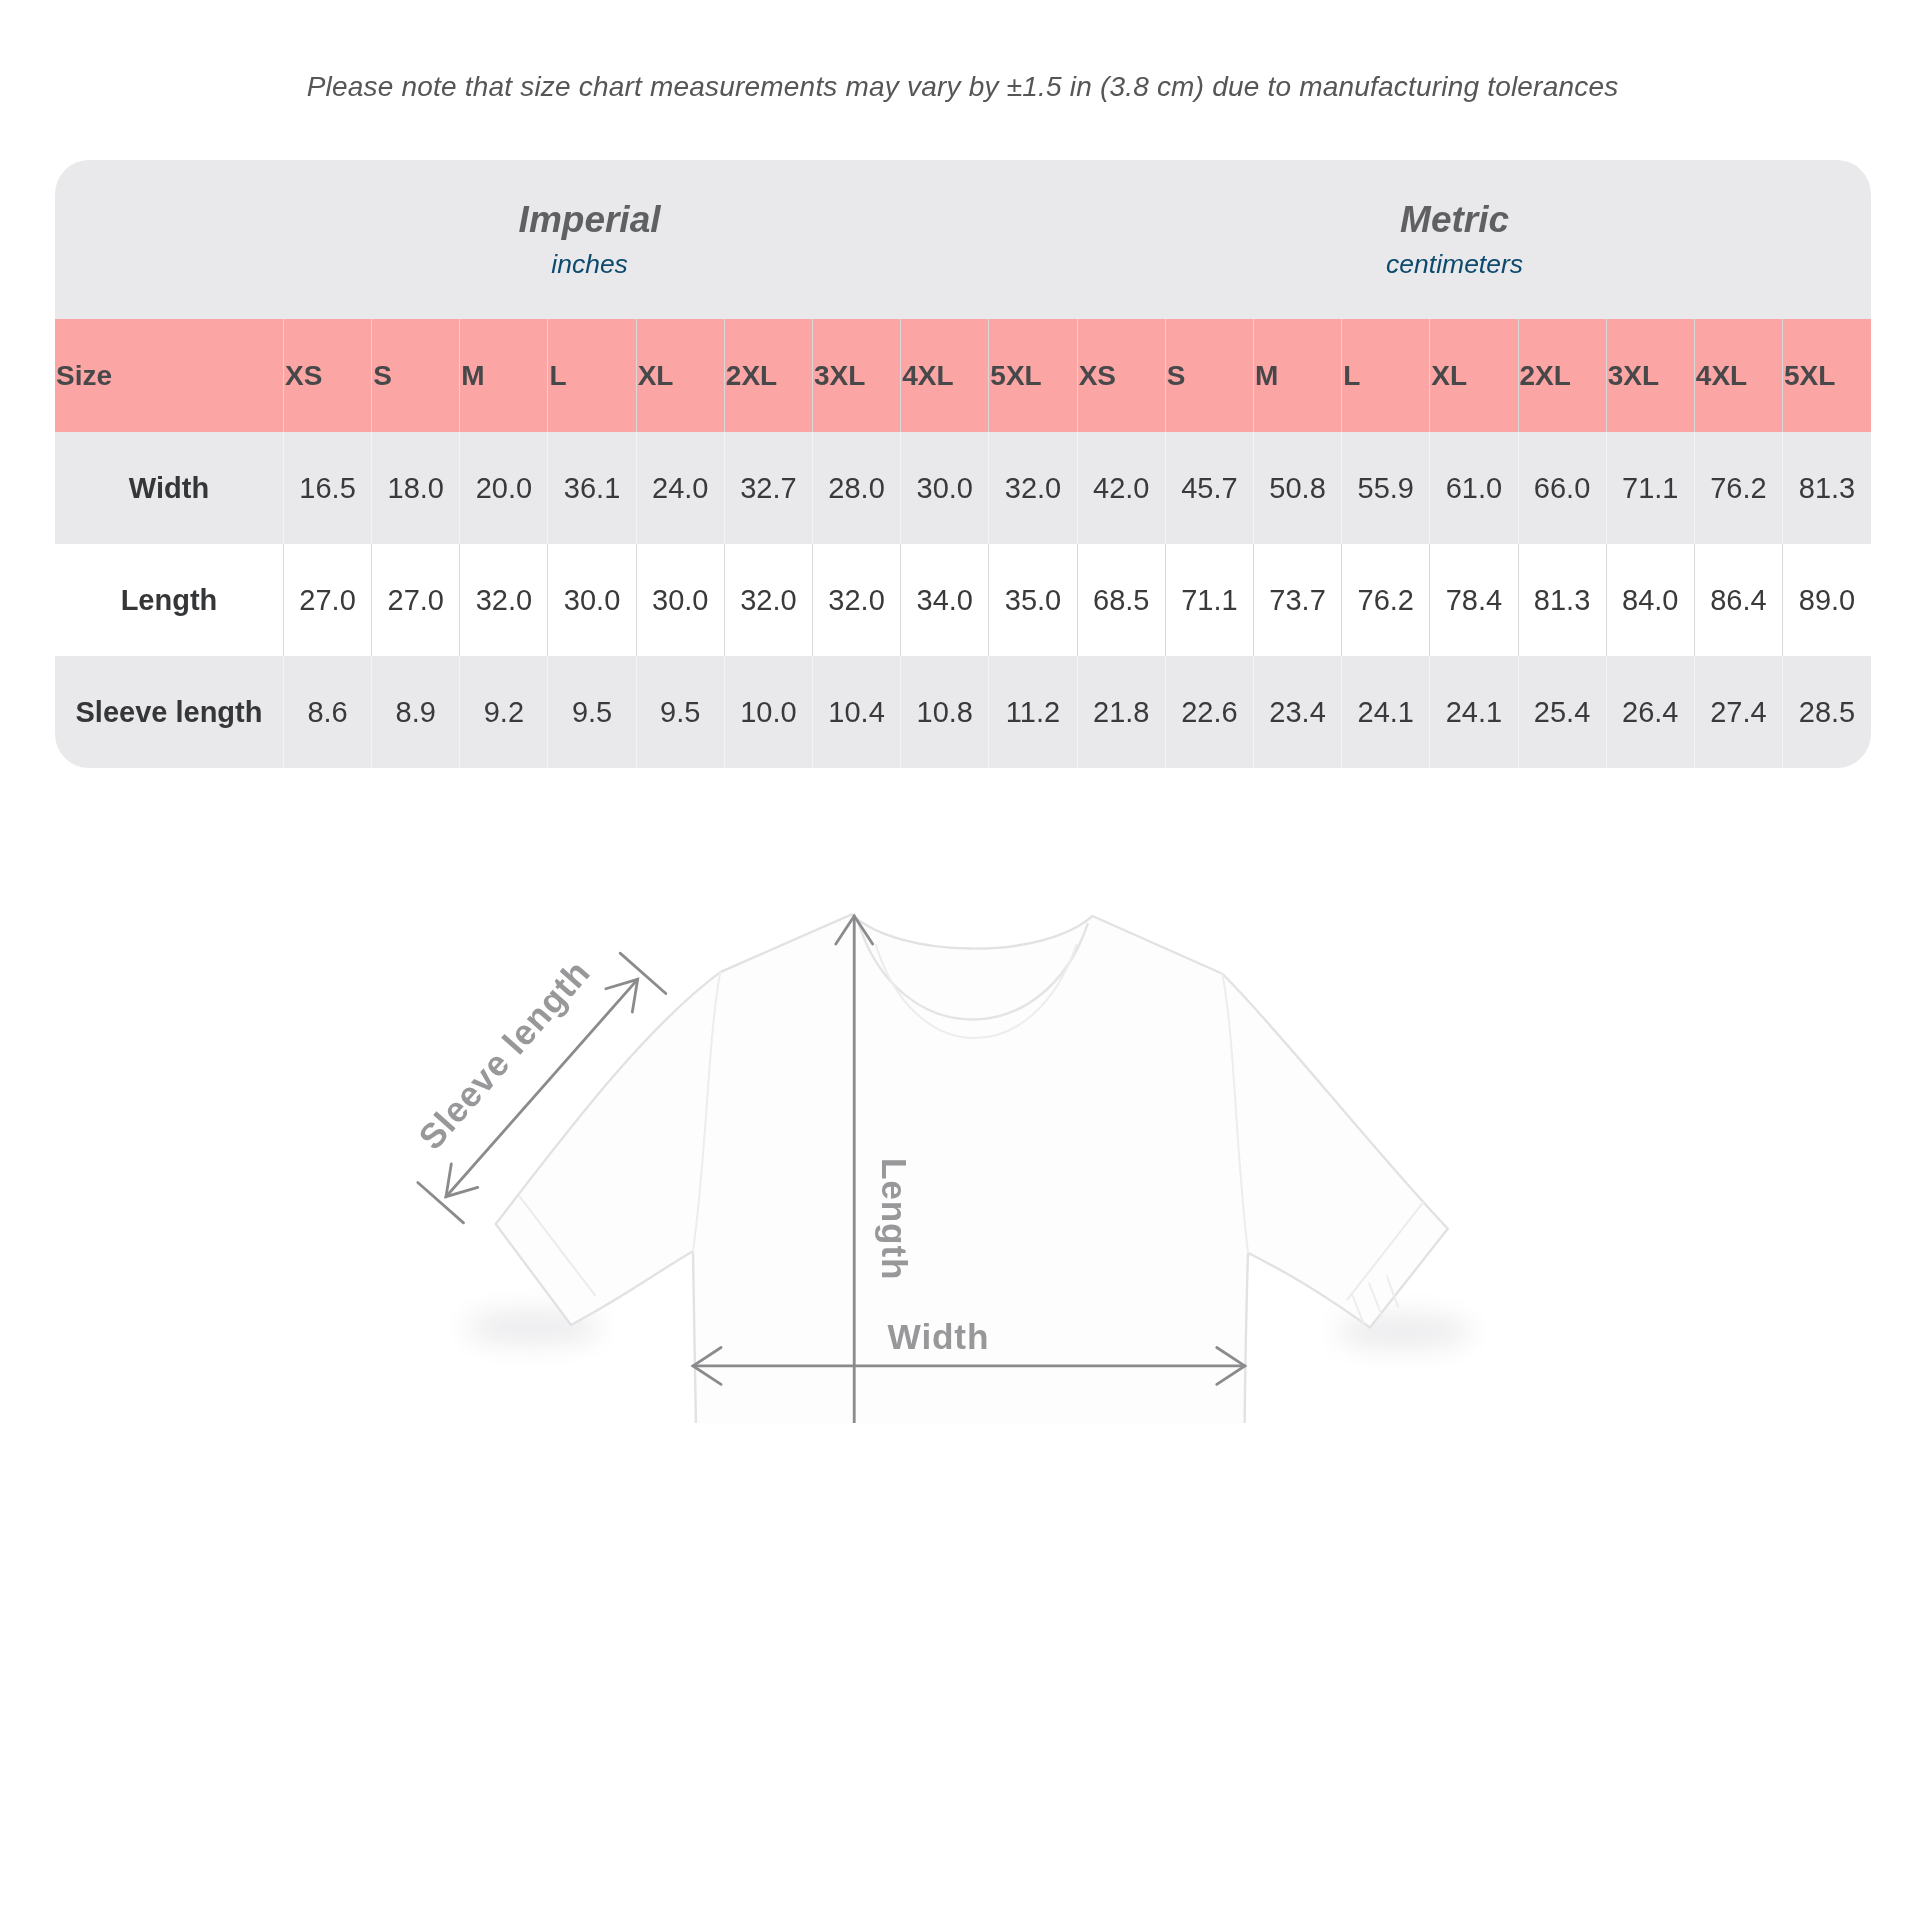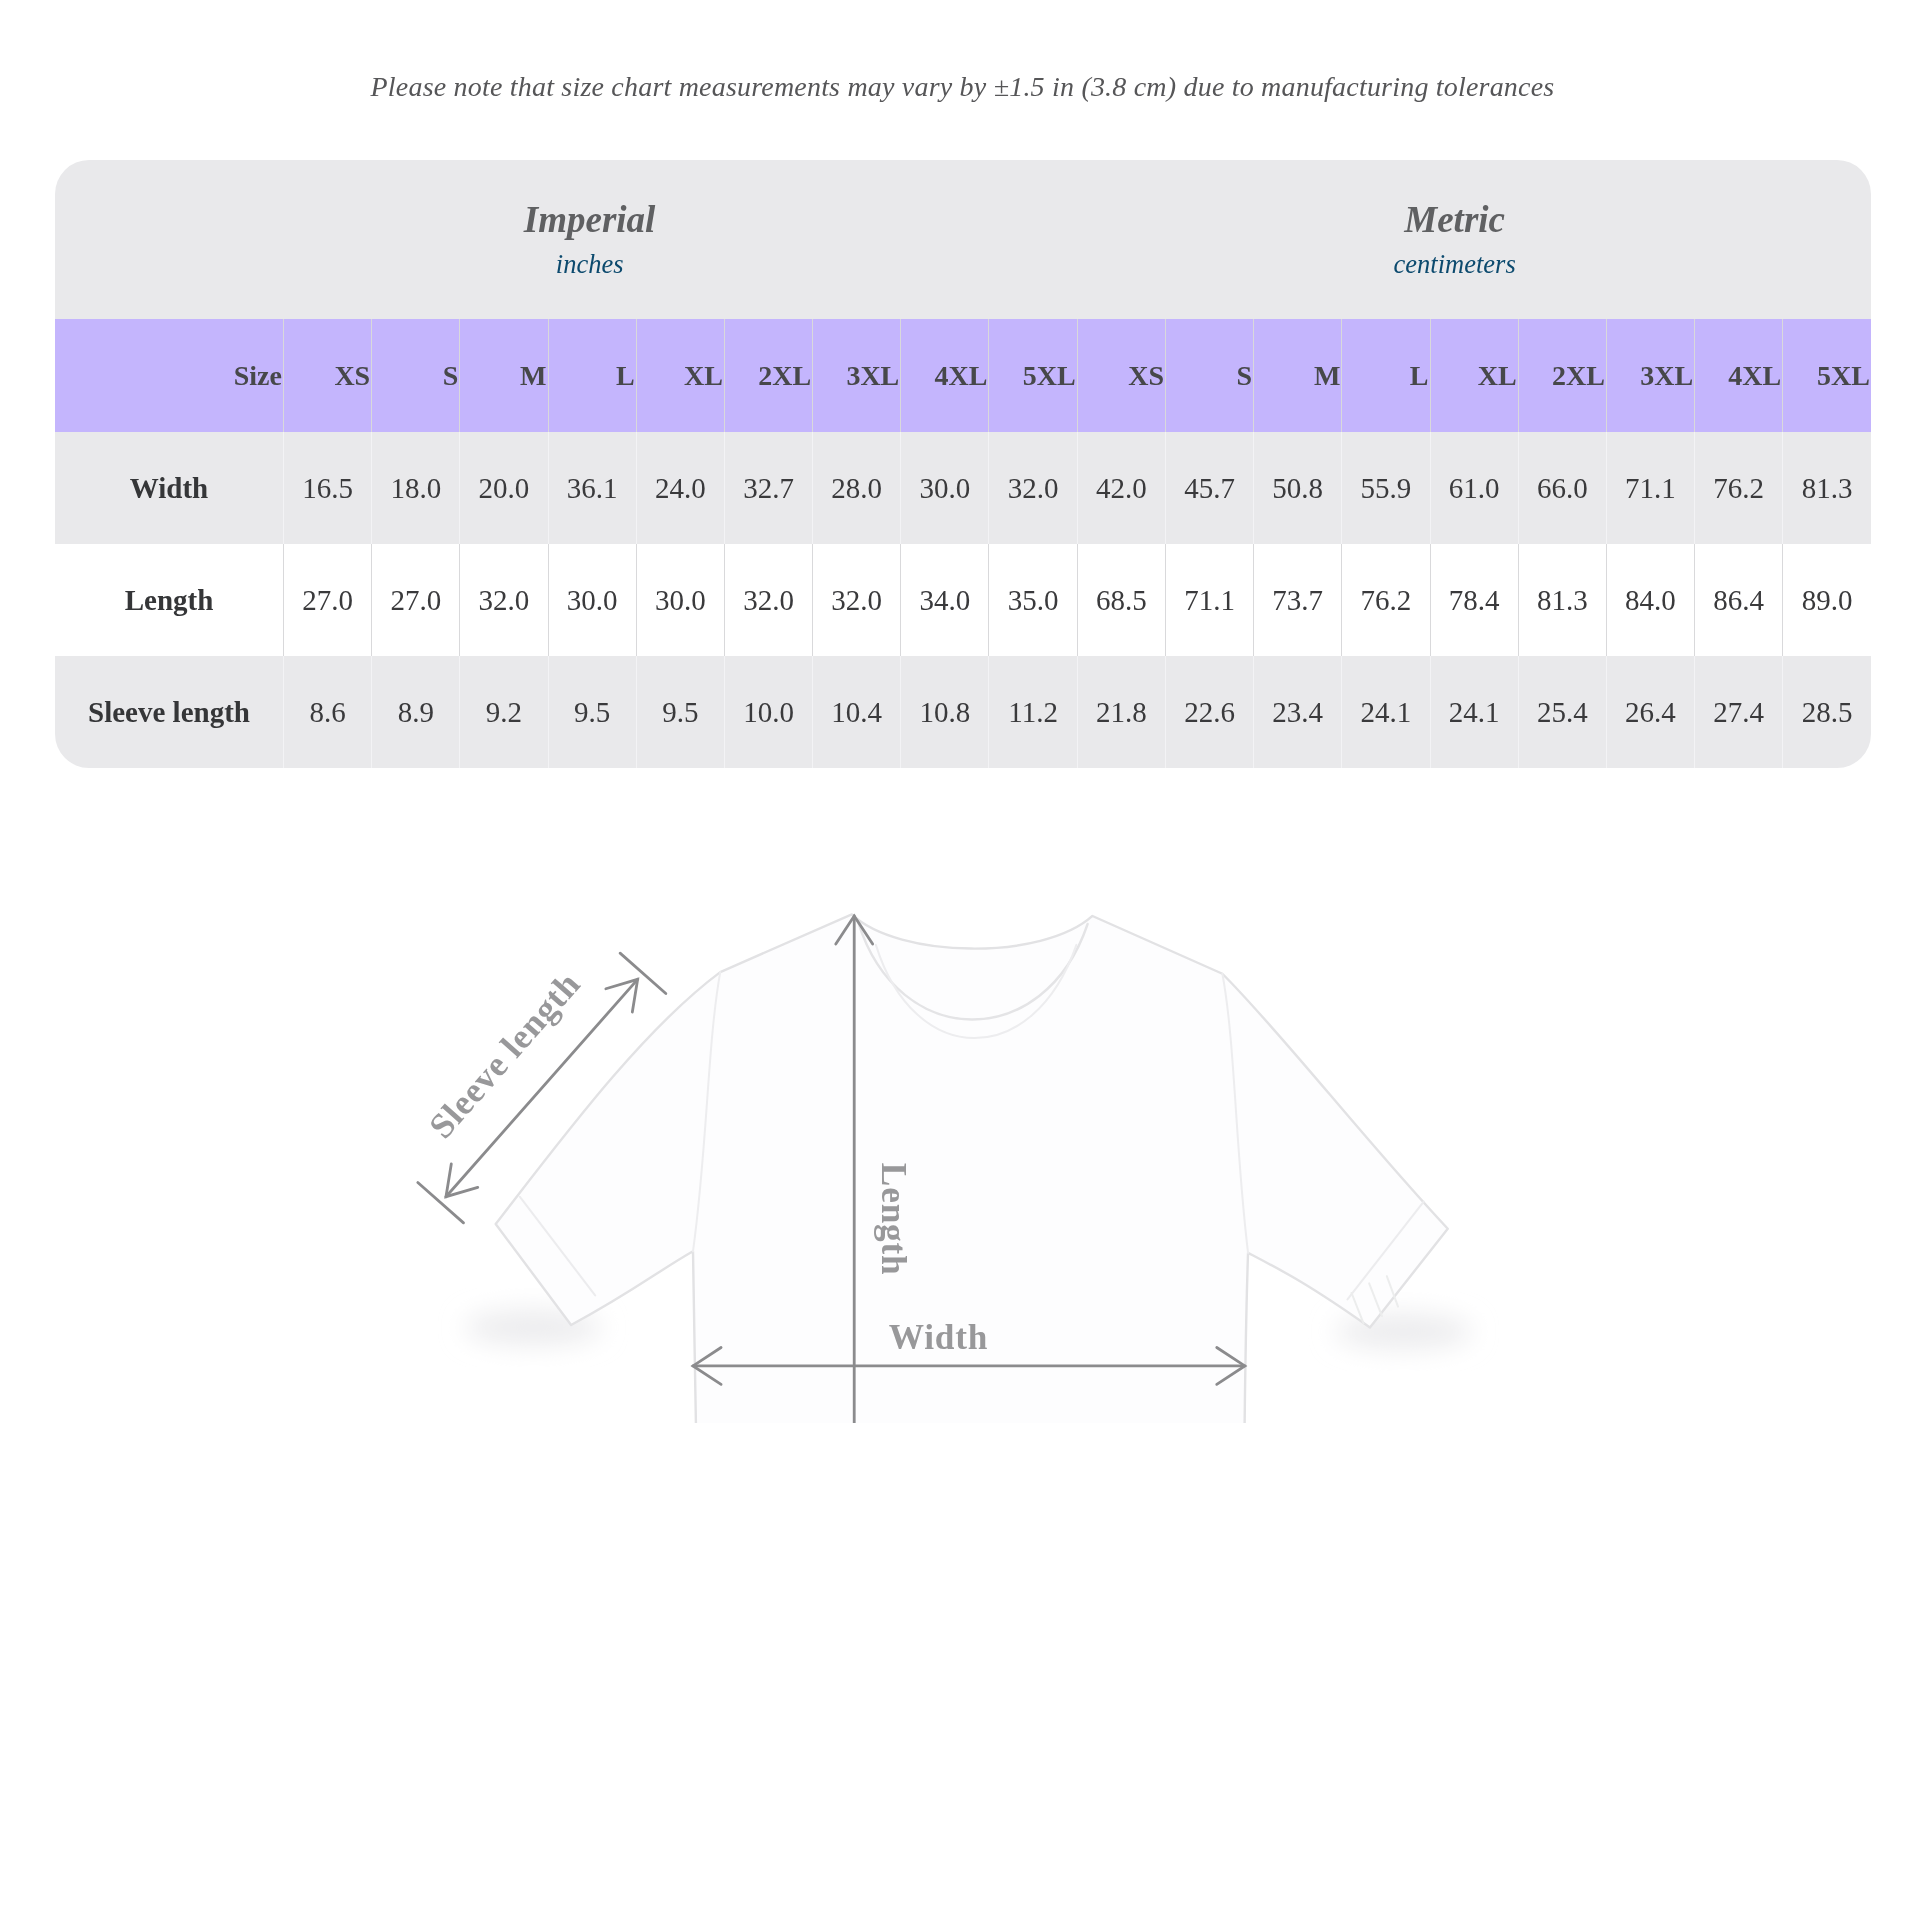--- a/index.html
+++ b/index.html
@@ -1,30 +1,30 @@
 <!DOCTYPE html>
 <html style="font-size:13px"><head>
 <meta charset="utf-8">
 <style>
   html,body{margin:0;padding:0;background:#fff;}
   .page{position:relative;width:1925px;height:1423px;background:#fff;overflow:hidden;
-        font-family:Liberation Serif, serif;color:#3a3a3c;}
+        font-family:Liberation Sans, sans-serif;color:#3a3a3c;}
   .note{position:absolute;top:71px;left:0;width:1925px;text-align:center;margin:0;
         font-style:italic;font-size:28px;color:#565658;letter-spacing:0.2px;}
   .chart-wrap{position:absolute;left:55px;top:160px;width:1816px;border-radius:34px;overflow:hidden;}
   table.chart{border-collapse:collapse;table-layout:fixed;width:1816px;}
   table.chart col.c-label{width:228px;}
   table.chart col.c-val{width:88px;}
   tr.units-row th{background:#e9e9eb;height:157px;vertical-align:middle;font-weight:normal;}
   .unit-title{font-size:37px;font-weight:bold;font-style:italic;color:#5f6062;line-height:1;margin-bottom:13px;}
   .unit-sub{font-size:26.5px;font-style:italic;color:#0c4a6e;line-height:1;}
   .grp-imperial{padding-left:48px;}
   .grp-metric{padding-right:40px;}
-  tr.sizes-row th{background:#c4b5fd;height:111px;font-size:28px;font-weight:bold;color:#47484a;
-                  text-align:right;vertical-align:middle;}
+  tr.sizes-row th{background:#fca5a5;height:111px;font-size:28px;font-weight:bold;color:#47484a;
+                  text-align:left;vertical-align:middle;}
   tbody td{height:110px;font-size:29px;text-align:center;vertical-align:middle;color:#3a3a3c;}
   td.rowlabel{font-weight:bold;color:#353638;}
   tr.row-gray td{background:#e9e9eb;}
   tr.row-white td{background:#fff;}
   tr.sizes-row th:not(:first-child){border-left:1.6px solid #d9d9db;}
   tr.row-white td:not(:first-child){border-left:1.6px solid #d9d9db;}
   tr.row-gray td:not(:first-child){border-left:1.6px solid #f3f3f5;}
   svg.tee{position:absolute;left:0;top:0;width:1925px;height:1925px;pointer-events:none;}
   .dim-label{font-size:44px;font-weight:600;fill:#98989a;letter-spacing:1px;}
 </style>

